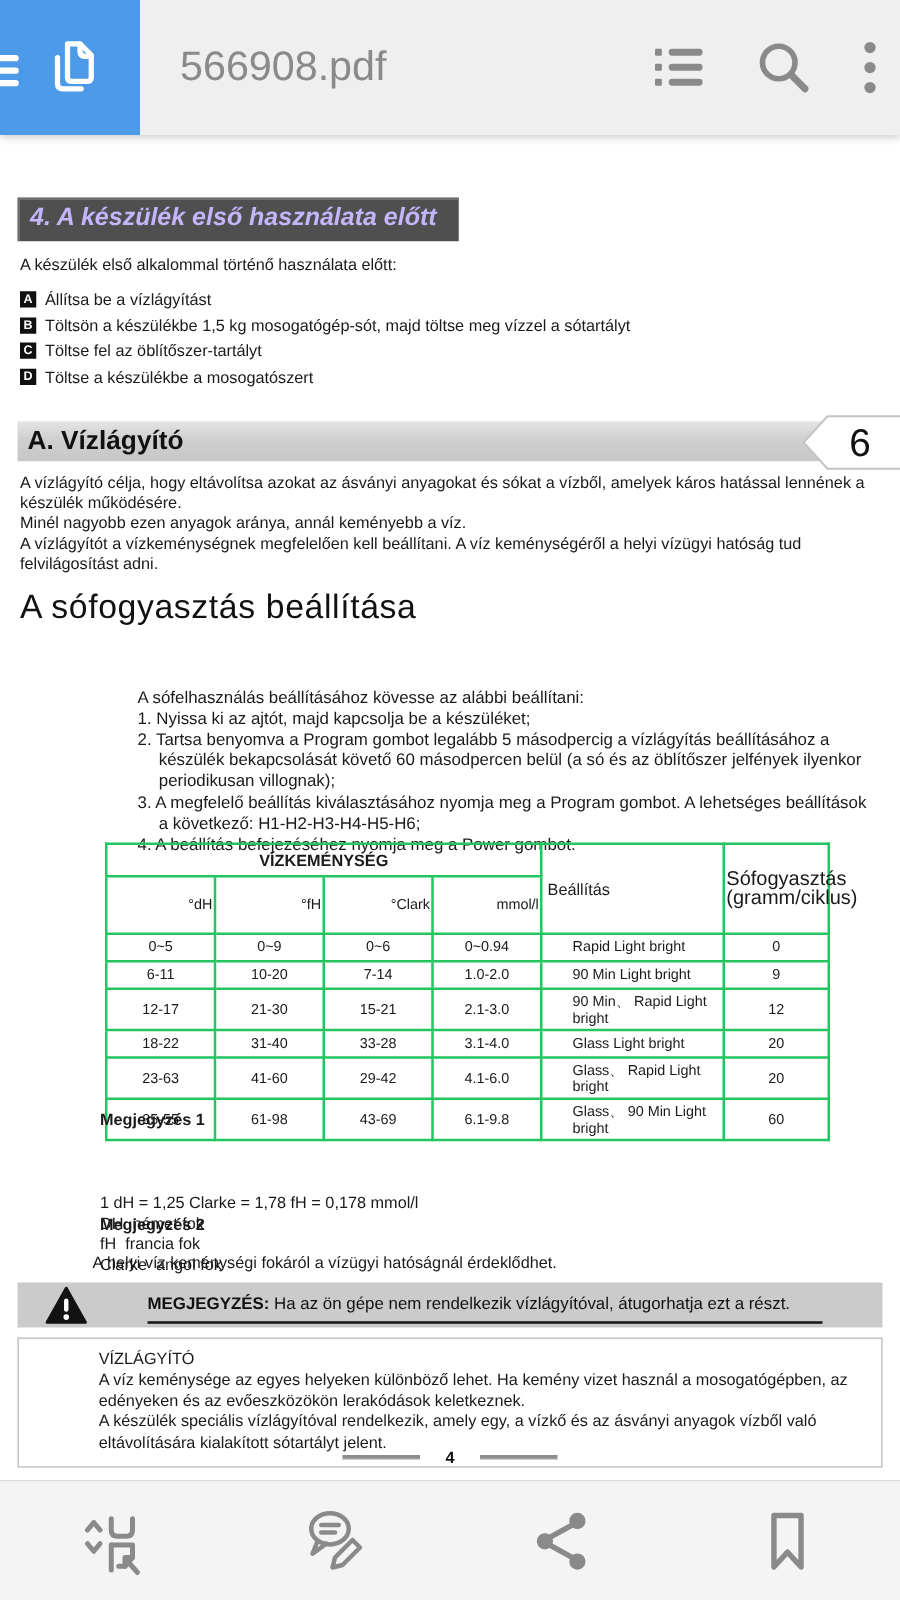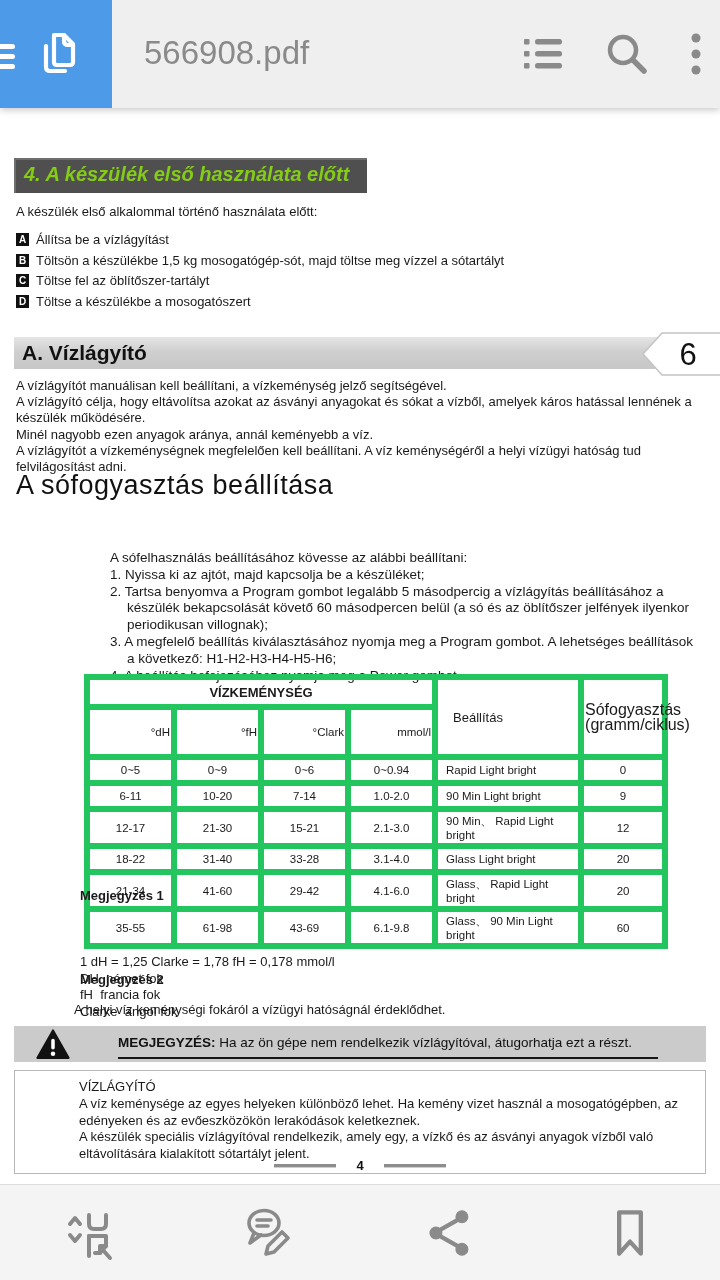--- a/index.html
+++ b/index.html
@@ -15,48 +15,48 @@
   .hamburger div { width:15px; height:4.5px; background:#fff; border-radius:0 3px 3px 0; margin-bottom:5.5px; }
   .doc-icon { position:absolute; left:34px; top:30px; }
   .app-title { position:absolute; left:144px; top:0; height:108px; line-height:106px;
     font-size:33px; color:#8a8a8a; }
   .topbar-right { position:absolute; right:18px; top:0; height:108px; display:flex; align-items:center; gap:40px; }
   .icon-btn { display:flex; align-items:center; justify-content:center; }
   
   .content { position:absolute; top:108px; left:0; width:720px; height:1077px; background:#fff; }
   .abs { position:absolute; }
   .h1-box { top:50px; left:14px; display:inline-block; background:#4f4f4f;
-    color:#84cc16; font-size:20px; font-weight:bold; font-style:italic;
+    color:#c4b5fd; font-size:20px; font-weight:bold; font-style:italic;
     padding:5px 18px 7px 10px; box-shadow:inset 0 2px 0 #6e6e6e, inset 2px 0 0 #6e6e6e; }
   .intro-p { top:96px; left:16px; font-size:13px; }
   .abcd { top:124px; left:16px; font-size:13px; }
   .abcd .row { display:flex; align-items:center; margin-bottom:5.5px; }
   .abcd .badge { width:13px; height:13px; background:#101010; color:#fff; font-size:10px; font-weight:bold;
     display:inline-flex; align-items:center; justify-content:center; margin-right:7px; flex:0 0 13px; }
   .banner-row { top:222px; left:0; width:720px; height:50px; }
   .banner { position:absolute; top:7px; left:14px; width:676px; height:32px;
     background:linear-gradient(#e5e5e5, #cfcfcf 45%, #c7c7c7);
     font-size:21px; font-weight:bold; color:#111; line-height:32px; padding-left:8px; box-sizing:border-box; }
   .page-tab { position:absolute; top:0; left:640px; }
   .paras { top:270px; left:16px; width:694px; font-size:13px; line-height:16.2px; }
   .salt-h { top:362px; left:16px; font-size:27px; font-weight:400; letter-spacing:0.5px; color:#111; }
   .salt-intro { top:402px; left:16px; width:664px; font-size:12px; line-height:15.5px; white-space:pre-wrap; }
   .steps { top:442px; left:110px; width:592px; font-size:13.5px; line-height:16.8px; }
   .steps .step { padding-left:17px; text-indent:-17px; }
   
   .htable { top:566px; left:84px; }
   table { border-collapse:collapse; width:578px; table-layout:fixed; }
-  th, td { border:6px solid #22c55e; font-weight:normal;margin-top:36px; }
+  th, td { border:2px solid #22c55e; font-weight:normal;margin-top:36px; }
   table { border:2px solid #1c1c1c; }
   .group-h { font-size:13px; font-weight:bold; text-align:center; height:22px; }
   .unit { font-size:11.5px; text-align:right; height:42px; }
-  th.setting-h { font-size:13px; text-align:left; padding-left:15px; }
+  th.setting-h { font-size:13px; text-align:left; padding-left:4px; }
   th.salt-h2 { font-size:16px; text-align:center; line-height:15px; }
   td.num { font-size:11.5px; text-align:center; height:16px; padding:2px 0; }
-  td.setting { font-size:11.5px; text-align:left; padding:2px 0 2px 8px; }
+  td.setting { font-size:11.5px; text-align:left; padding:2px 0 2px 24px; }
   col.c-dh { width:87px; } col.c-fh { width:87px; } col.c-cl { width:87px; } col.c-mm { width:87px; }
   col.c-set { width:146px; } col.c-salt { width:84px; }
   
   .note { left:80px; font-size:13px; line-height:16.5px; }
   .note .t { font-weight:bold;margin-top:36px; }
   .note div { white-space:pre-wrap; }
   .note1 { top:744px; }
   .note2 { top:828px; }
   .local-note { top:894px; left:74px; font-size:13px; }
   
@@ -156,21 +156,20 @@
   <div class="abs banner-row">
     <div class="banner">A. Vízlágyító</div>
     <svg class="page-tab" width="80" height="48" viewBox="0 0 80 48">
       <path d="M3,24 L22,3 H82 V45 H22 Z" fill="#ffffff" stroke="#c4c4c4" stroke-width="1.5" stroke-linejoin="round"></path>
       <text x="48" y="35" text-anchor="middle" font-size="31" fill="#111111">6</text>
     </svg>
   </div>
 
   <div class="abs paras">
 
-  <div>A vízlágyítót manuálisan kell beállítani, a vízkeménység jelző segítségével.</div>
       <div>A vízlágyító célja, hogy eltávolítsa azokat az ásványi anyagokat és sókat a vízből, amelyek káros hatással lennének a készülék működésére.</div>
       <div>Minél nagyobb ezen anyagok aránya, annál keményebb a víz.</div>
       <div>A vízlágyítót a vízkeménységnek megfelelően kell beállítani. A víz keménységéről a helyi vízügyi hatóság tud felvilágosítást adni.</div>
     </div>
 
   <div class="abs salt-h">A sófogyasztás beállítása</div>
 
   <div class="abs steps">
     <div>A sófelhasználás beállításához kövesse az alábbi beállítani:</div>
     <div>
@@ -241,21 +240,21 @@
           <tr>
             <td class="num">18-22</td>
             <td class="num">31-40</td>
             <td class="num">33-28</td>
             <td class="num">3.1-4.0</td>
             <td class="setting">Glass Light bright</td>
             <td class="num">20</td>
           </tr>
 
           <tr>
-            <td class="num">21-34</td>
+            <td class="num">23-63</td>
             <td class="num">41-60</td>
             <td class="num">29-42</td>
             <td class="num">4.1-6.0</td>
             <td class="setting">Glass、 Rapid Light bright</td>
             <td class="num">20</td>
           </tr>
 
           <tr>
             <td class="num">35-55</td>
             <td class="num">61-98</td>

